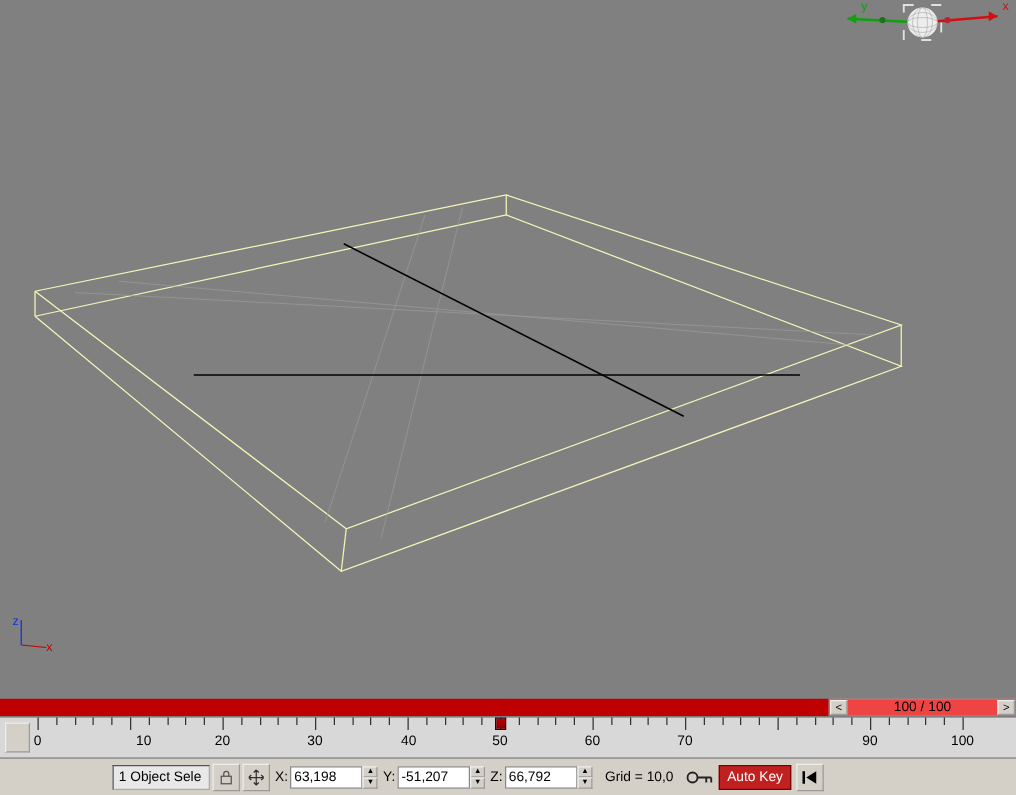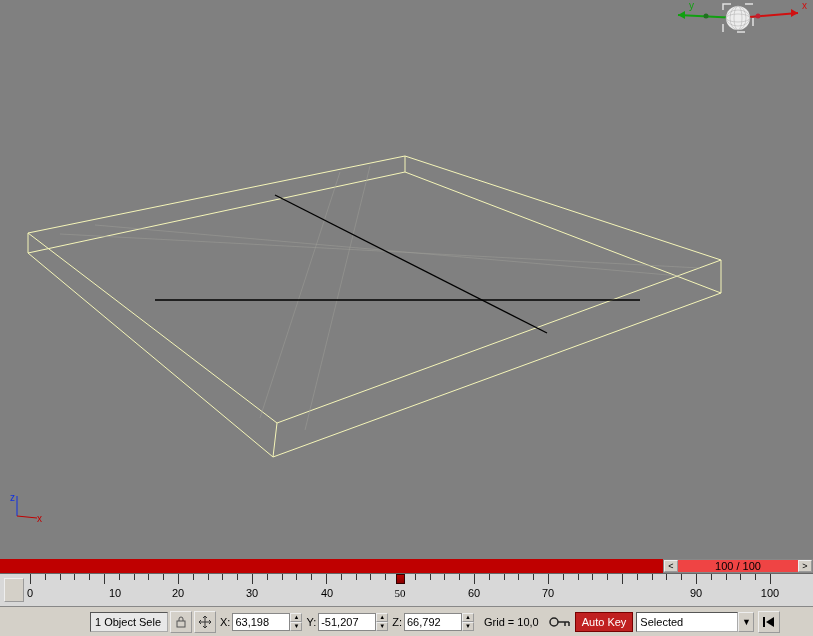--- a/index.html
+++ b/index.html
@@ -307,21 +307,21 @@
       <div class="ruler-tick minor" style="left: 251.6px;"></div>
       <div class="ruler-tick minor" style="left: 266.4px;"></div>
       <div class="ruler-tick minor" style="left: 281.2px;"></div>
       <div class="ruler-tick" style="left: 296px;"></div>
       <div class="ruler-label" style="left: 297px;">40</div>
       <div class="ruler-tick minor" style="left: 310.8px;"></div>
       <div class="ruler-tick minor" style="left: 325.6px;"></div>
       <div class="ruler-tick minor" style="left: 340.4px;"></div>
       <div class="ruler-tick minor" style="left: 355.2px;"></div>
       <div class="ruler-tick" style="left: 370px;"></div>
-      <div class="ruler-label" style="left: 370px; font-family: Liberation Serif, serif;">50</div>
+      <div class="ruler-label" style="left: 370px;">50</div>
       <div class="ruler-tick minor" style="left: 384.8px;"></div>
       <div class="ruler-tick minor" style="left: 399.6px;"></div>
       <div class="ruler-tick minor" style="left: 414.4px;"></div>
       <div class="ruler-tick minor" style="left: 429.2px;"></div>
       <div class="ruler-tick" style="left: 444px;"></div>
       <div class="ruler-label" style="left: 444px;">60</div>
       <div class="ruler-tick minor" style="left: 458.8px;"></div>
       <div class="ruler-tick minor" style="left: 473.6px;"></div>
       <div class="ruler-tick minor" style="left: 488.4px;"></div>
       <div class="ruler-tick minor" style="left: 503.2px;"></div>
@@ -395,24 +395,20 @@
     <svg width="22" height="14">
       <circle cx="5" cy="7" r="4" fill="none" stroke="#222" stroke-width="1.5"></circle>
       <line x1="9" y1="7" x2="20" y2="7" stroke="#222" stroke-width="1.5"></line>
       <line x1="16" y1="7" x2="16" y2="11" stroke="#222" stroke-width="1.5"></line>
       <line x1="20" y1="7" x2="20" y2="11" stroke="#222" stroke-width="1.5"></line>
     </svg>
   </div>
 
   <div class="autokey-btn">Auto Key</div>
 
-  <div class="keyfilter">
-    <div class="keyfilter-input">Selected</div>
-    <div class="keyfilter-arrow">▼</div>
-  </div>
 
   <div class="play-start">
     <svg width="14" height="12">
       <rect x="1" y="1" width="2" height="10" fill="#000"></rect>
       <polygon points="12,1 4,6 12,11" fill="#000"></polygon>
     </svg>
   </div>
 </div>
 
 </body></html>

